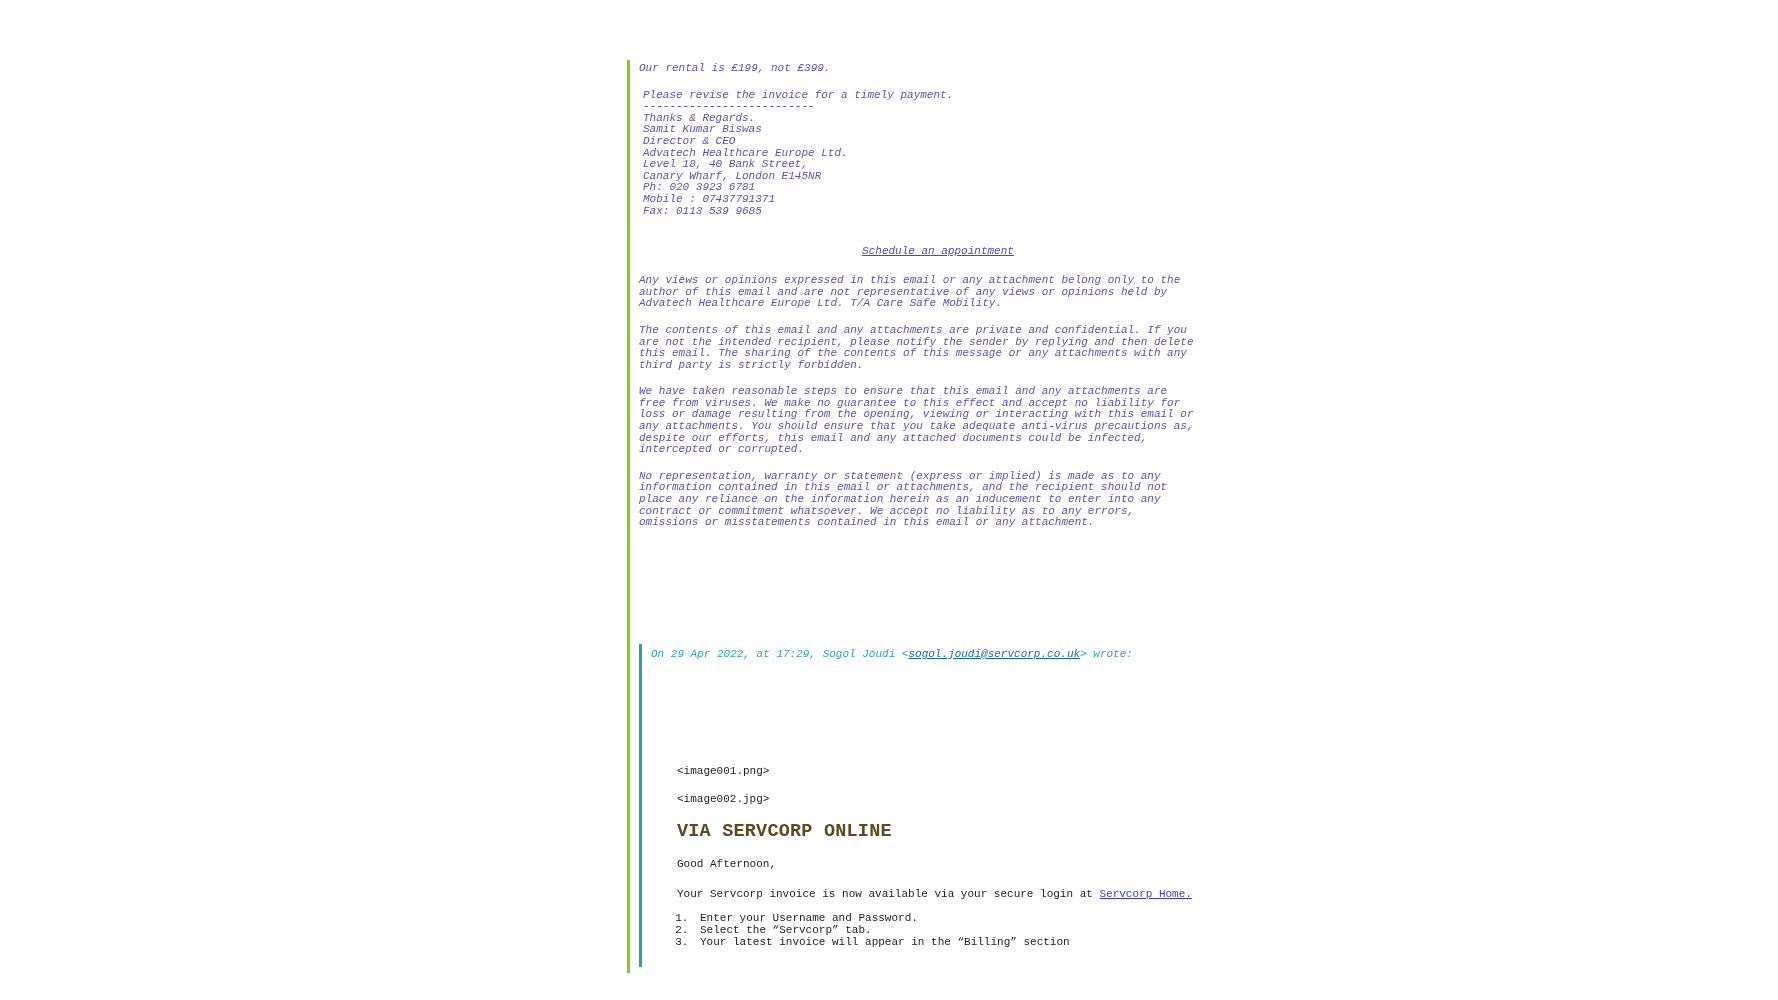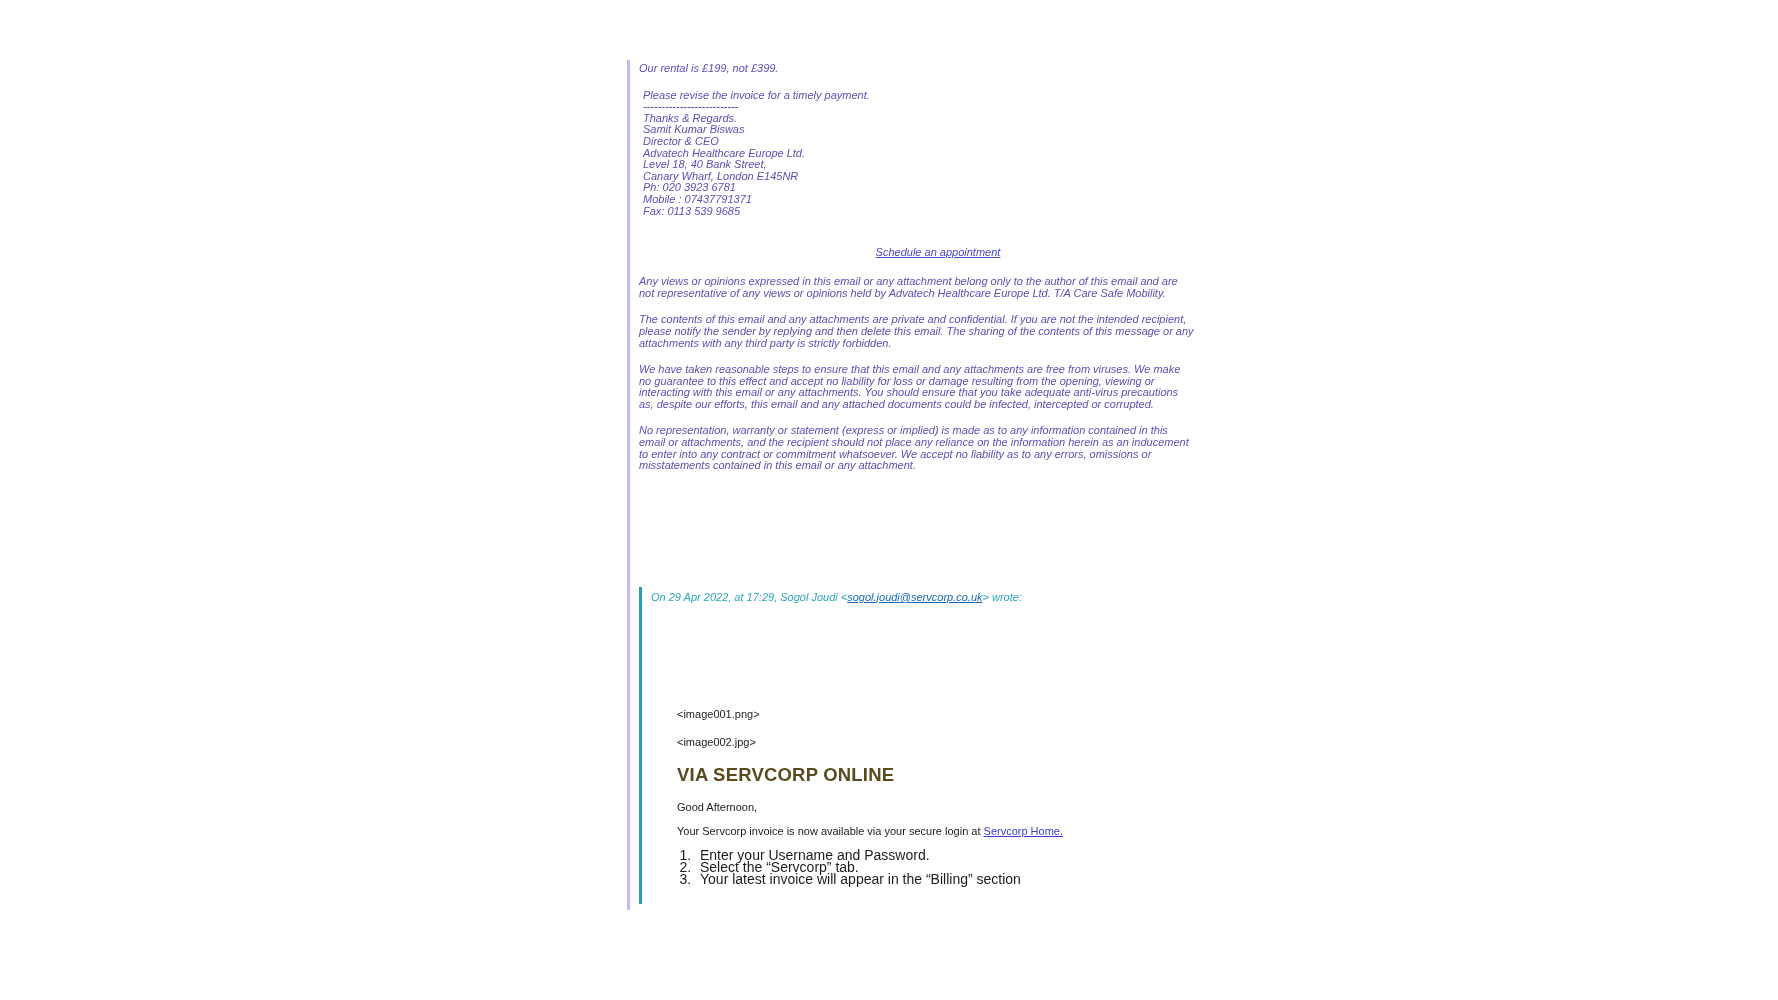--- a/index.html
+++ b/index.html
@@ -12,23 +12,24 @@
     font-family: "Liberation Sans", sans-serif;
   }
   .email-canvas {
     position: absolute;
     left: 627px;
     top: 60px;
     width: 610px;
   }
   blockquote { margin: 0; }
   .q1 {
-    border-left: 3px solid #c4b5fd;
+    border-left: 3px solid #84cc16;
     padding: 3px 0 6px 9px;
     box-sizing: border-box;
+    font-family: Liberation Mono, monospace;
   }
   .qp, .qline {
     color: #5a50b4;
     font-style: italic;
     font-size: 11px;
     line-height: 11.6px;
     margin: 0;
     width: 556px;
   }
   .qp.first { margin-bottom: 15px; }
@@ -88,31 +89,31 @@
   .greet {
     font-size: 11px;
     color: #1c1c1c;
     line-height: 12px;
     margin: 16px 0 12px 0;
   }
   .bodyline {
     font-size: 11px;
     color: #1c1c1c;
     line-height: 12px;
-    margin: 12px 0 0 0;
+    margin: 18px 0 0 0;
   }
   .home-link {
     color: #3d3bd2;
     text-decoration: underline;
     cursor: pointer;
   }
   .steps {
     margin: 12px 0 8px 0;
     padding-left: 18px;
-    font-size: 14px;
+    font-size: 11px;
     color: #1c1c1c;
     line-height: 12.3px;
   }
   .steps li { padding-left: 5px; }
 </style>
 </head>
 <body>
 
 <div class="email-canvas">
   <blockquote class="q1">

